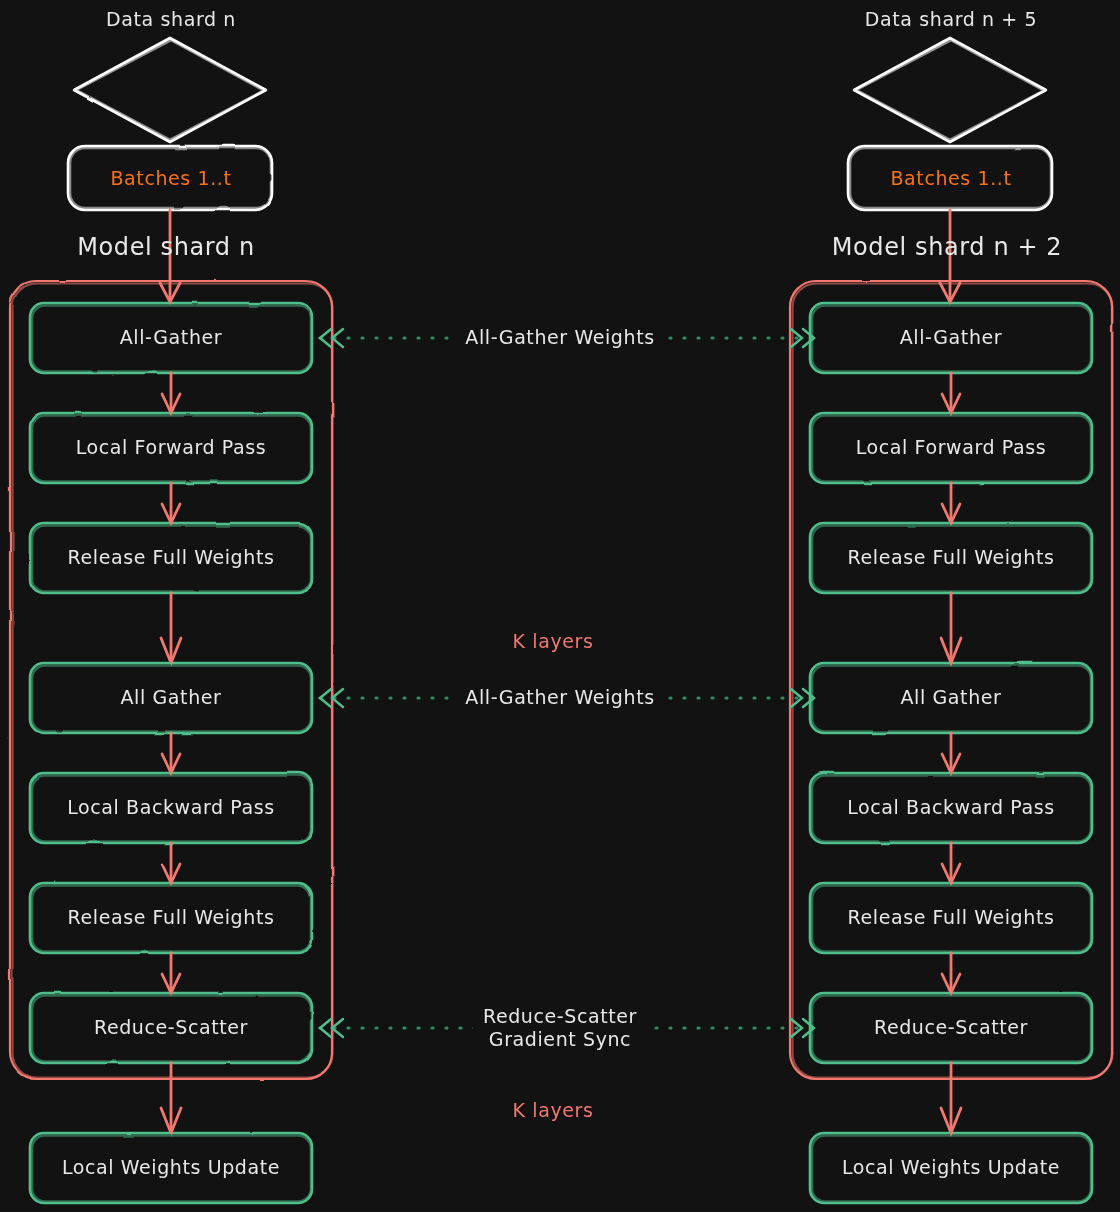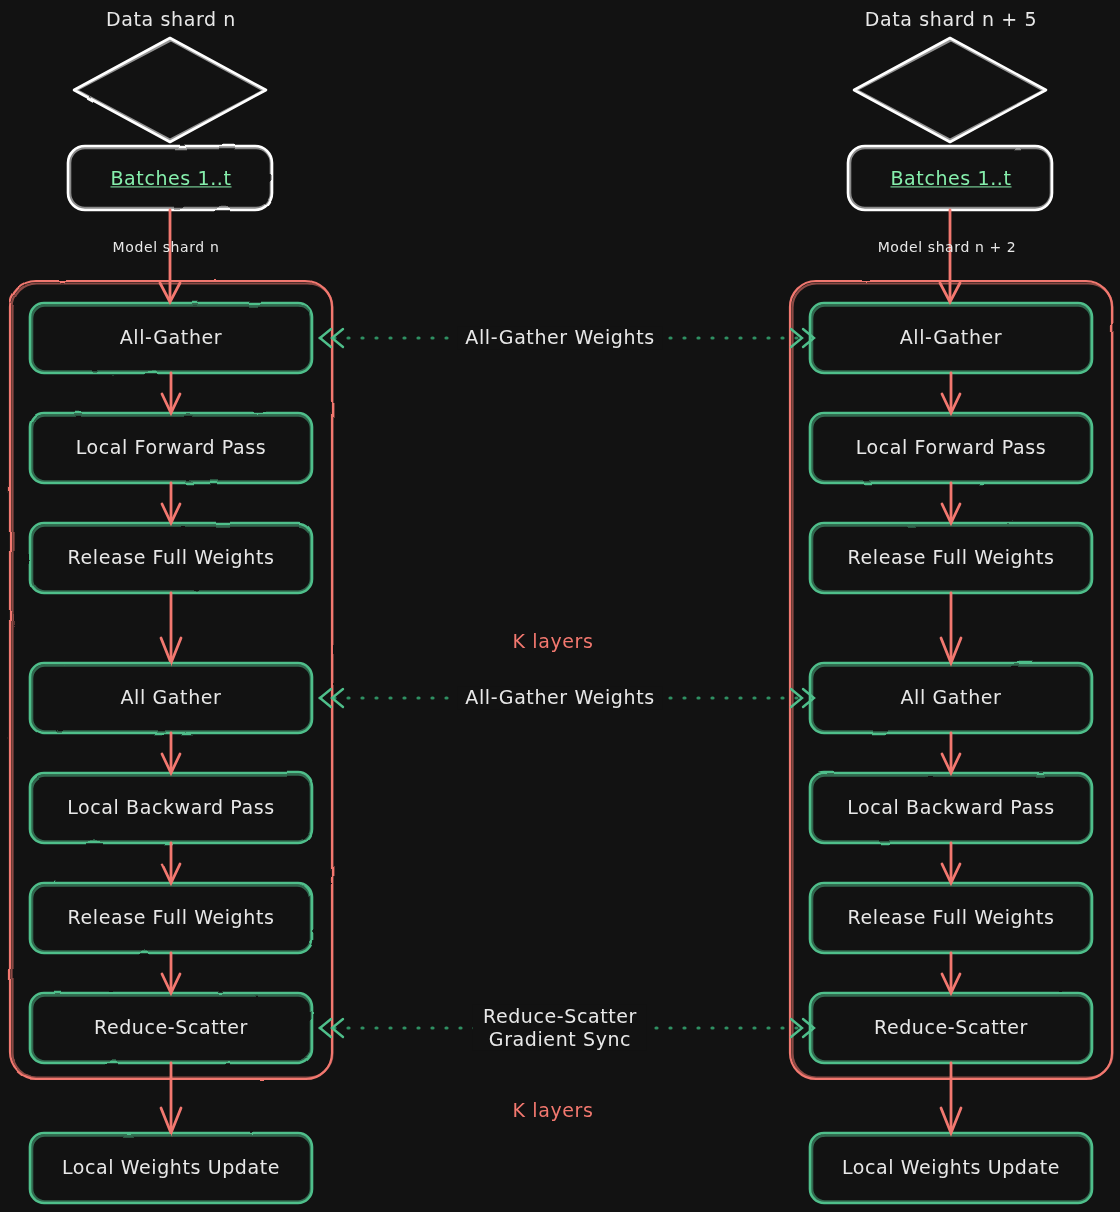--- a/index.html
+++ b/index.html
@@ -35,23 +35,23 @@
     font-family: "DejaVu Sans", sans-serif;
     font-size: 19px;
     letter-spacing: 0.6px;
     text-align: center;
     white-space: pre;
     line-height: 1.22;
     transform: translate(-50%, -50%);
     pointer-events: none;
     text-rendering: optimizeLegibility;
   }
-  .free-label.small { font-size: 14px; }
+  .free-label.small { font-size: 24px; }
   .free-label.accent { color: #f2786f; }
-  .node-label.white-node { color: #86efac; text-decoration: underline; }
+  .node-label.white-node { color: #f97316; }
   .hit {
     position: absolute;
     cursor: pointer;
     background: transparent;
   }
 </style>
 </head>
 <body>
 
 <div id="stage">

